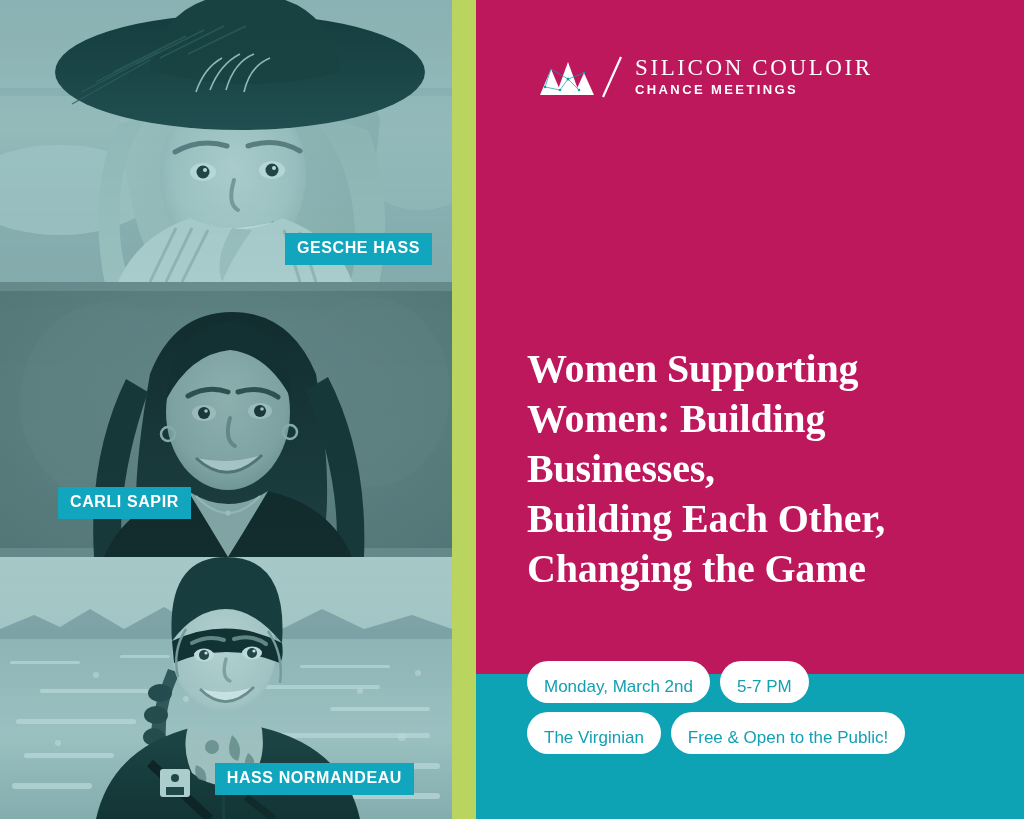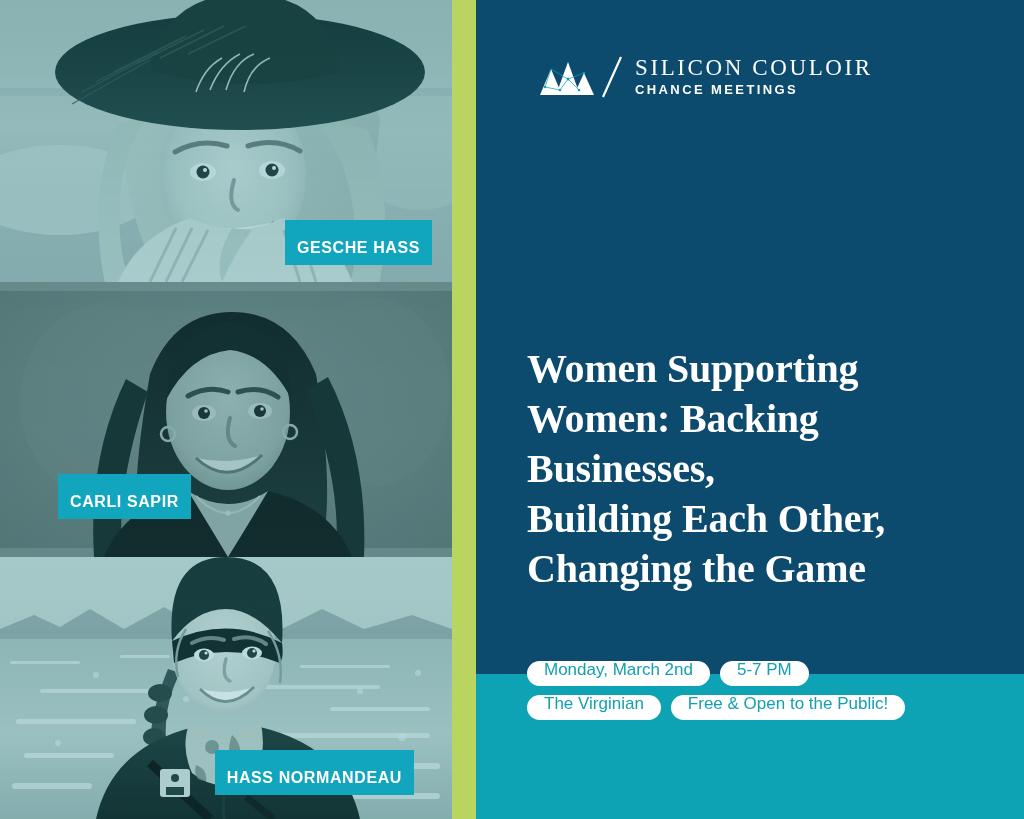--- a/index.html
+++ b/index.html
@@ -74,21 +74,21 @@
   
   .name-tag {
     position: absolute;
     background: #12a5be;
     color: #ffffff;
     font-family: "Liberation Sans", sans-serif;
     font-weight: bold;
     font-size: 16px;
     letter-spacing: 0.6px;
     line-height: 1;
-    padding: 20px 12px 9px 12px;
+    padding: 7px 12px 9px 12px;
     white-space: nowrap;
   }
   .tag-1 { right: 20px; bottom: 17px; }
   .tag-2 { left: 58px;  bottom: 38px; }
   .tag-3 { right: 38px; bottom: 24px; }
 
   
   .divider {
     position: absolute;
     left: 452px;
@@ -98,21 +98,21 @@
     background: #b9d45f;
   }
 
   
   .panel {
     position: absolute;
     left: 476px;
     top: 0;
     width: 548px;
     height: 674px;
-    background: #0c4a6e;
+    background: #be185d;
   }
 
   
   .logo {
     position: absolute;
     left: 51px;
     top: 55px;
     display: flex;
     align-items: center;
   }
@@ -176,21 +176,21 @@
     align-items: center;
     margin-bottom: 9px;
   }
   .pill {
     background: #ffffff;
     color: #13a0b2;
     font-family: "Liberation Sans", sans-serif;
     font-size: 17px;
     font-weight: normal;
     line-height: 1;
-    padding: 0 17px 8px 17px;
+    padding: 17px 17px 8px 17px;
     border-radius: 999px;
     margin-right: 10px;
     white-space: nowrap;
   }
 </style>
 </head>
 <body>
 
 <div id="poster">
 
@@ -473,21 +473,21 @@
         <line x1="4" y1="42" x2="22" y2="2" stroke="#ffffff" stroke-width="2.2"></line>
       </svg>
       <div class="logo-words">
         <div class="logo-title">SILICON COULOIR</div>
         <div class="logo-sub">CHANCE MEETINGS</div>
       </div>
     </div>
 
     <div class="headline">
       <span class="headline-line">Women Supporting</span>
-      <span class="headline-line">Women: Backing</span>
+      <span class="headline-line">Women: Building</span>
       <span class="headline-line">Businesses,</span>
       <span class="headline-line">Building Each Other,</span>
       <span class="headline-line">Changing the Game</span>
     </div>
 
     <div class="pill-rows">
       <div class="pill-row">
         <span class="pill">Monday, March 2nd</span>
         <span class="pill">5-7 PM</span>
       </div>

